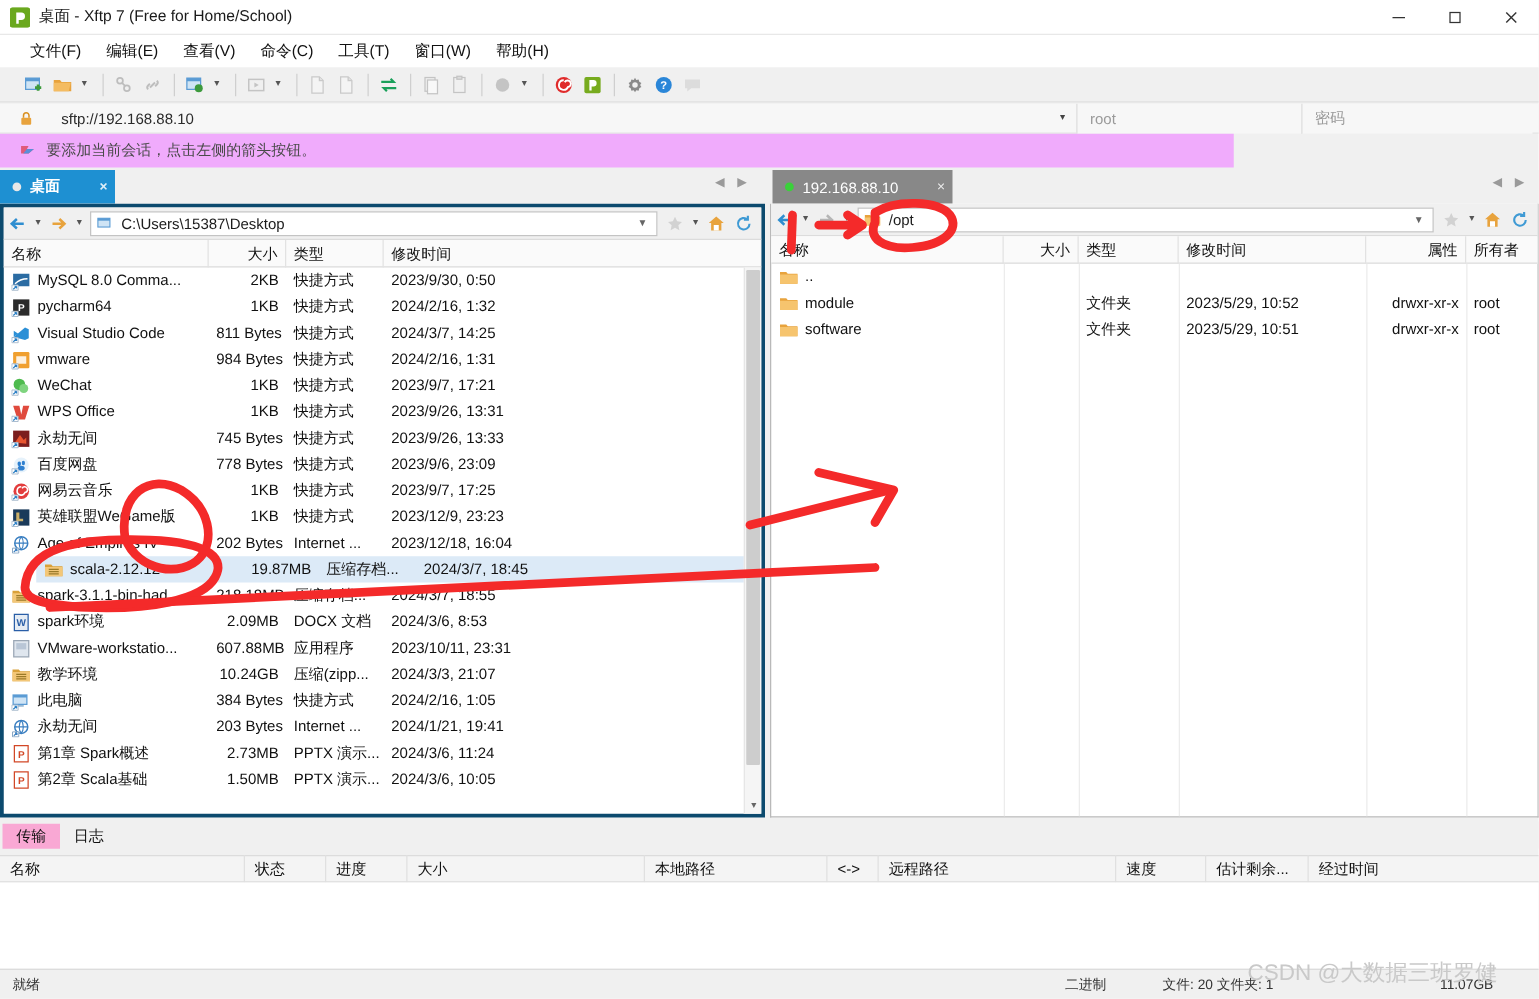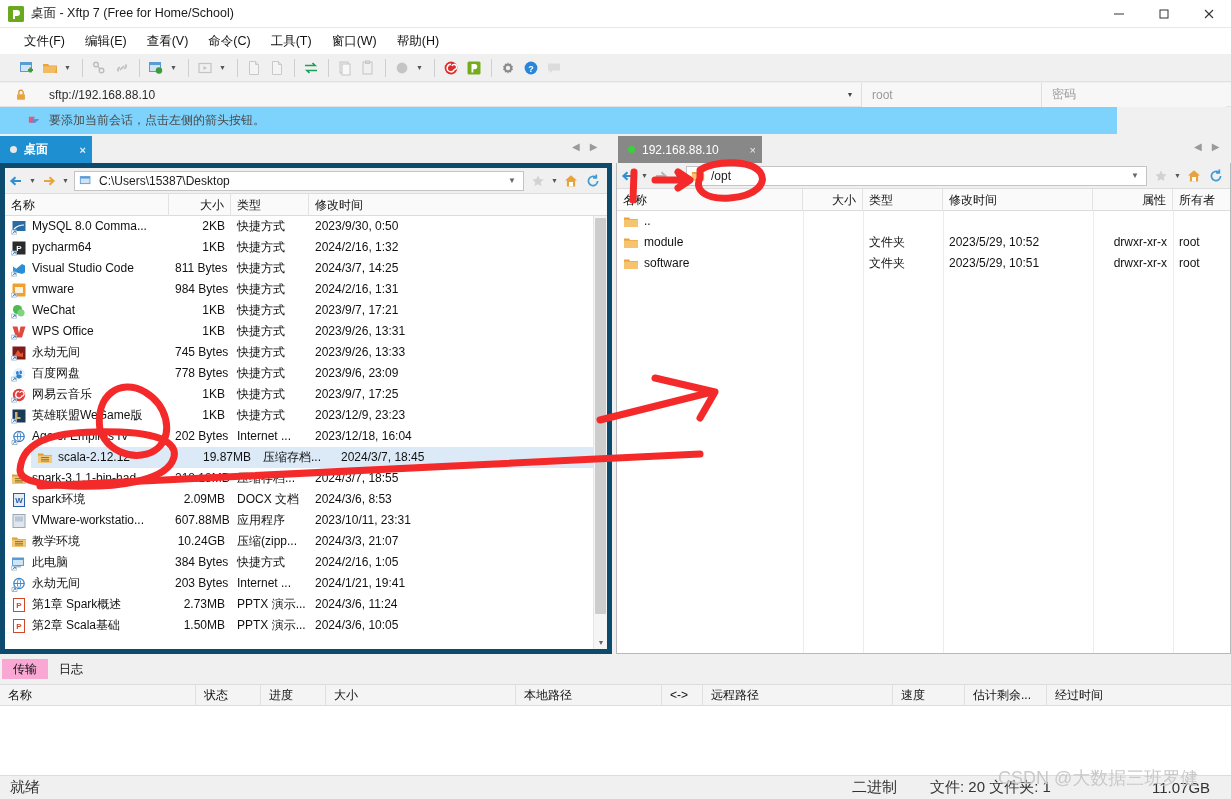--- a/index.html
+++ b/index.html
@@ -68,22 +68,22 @@
   .cred {
     height: 24px; padding-left: 10px; display: flex; align-items: center;
     font-size: 12px; color: #9a9a9a; background: #f7f7f7;
     border-left: 1px solid #dedede;
   }
   .cred.user { width: 180px; }
   .cred.pass { width: 185px; }
 
   
   .hintbar {
-    position: absolute; left: 0; top: 107px; width: 1117px; height: 27px;
-    background: #7dd3fc; display: flex; align-items: center; padding-left: 12px;
+    position: absolute; left: 0; top: 107px; width: 987px; height: 27px;
+    background: #f0abfc; display: flex; align-items: center;
   }
   .hint-flag { width: 14px; height: 12px; margin-left: 15px; margin-right: 8px; }
   .hint-text { font-size: 12px; color: #4a4a4a; }
 
   
   .tabstrip {
     position: absolute; left: 0; top: 136px; width: 1231px; height: 27px;
     background: #f0f0f0;
   }
   .tab {
@@ -97,21 +97,21 @@
   .tab.left-tab .tab-dot { background: #e8e8e8; }
   .tab.right-tab .tab-dot { background: #3ad13a; }
   .tab-label { flex: 1; white-space: nowrap; }
   .tab-close { margin-left: 8px; font-size: 11px; opacity: .85; }
   .tab-navs { position: absolute; top: 5px; display: flex; gap: 10px; color: #9a9a9a; font-size: 10px; }
   .tab-navs.left-navs { left: 572px; }
   .tab-navs.right-navs { left: 1194px; }
 
   
   .pane { position: absolute; background: #ffffff; }
-  .pane.left { left: 0; top: 163px; width: 612px; height: 491px; border: 5px solid #0c4a6e; }
+  .pane.left { left: 0; top: 163px; width: 612px; height: 491px; border: 3px solid #0c4a6e; }
   .pane.right { left: 616px; top: 163px; width: 615px; height: 491px; border: 1px solid #b9b9b9; border-top: none; }
 
   .pathbar {
     height: 26px; background: #f0f0f0; display: flex; align-items: center;
     border-bottom: 1px solid #dcdcdc;
   }
   .nav-btn { width: 22px; height: 22px; display: flex; align-items: center; justify-content: center; }
   .nav-caret { width: 11px; text-align: center; font-size: 7px; color: #555; }
   .path-input {
     flex: 1; height: 20px; background: #fff; border: 1px solid #c4c4c4;
@@ -170,21 +170,21 @@
   .xfer-head .cell { height: 22px; line-height: 22px; border-right: 1px solid #e0e0e0; padding: 0 8px; white-space: nowrap; overflow: hidden; }
   .xh1 { width: 196px; } .xh2 { width: 65px; } .xh3 { width: 65px; } .xh4 { width: 190px; }
   .xh5 { width: 146px; } .xh6 { width: 41px; } .xh7 { width: 190px; } .xh8 { width: 72px; }
   .xh9 { width: 82px; } .xh10 { width: 184px; border-right: none !important; }
   .xfer-body { position: absolute; left: 0; top: 706px; width: 1231px; height: 69px; background: #ffffff; }
 
   
   .statusbar {
     position: absolute; left: 0; bottom: 0; width: 1231px; height: 24px;
     background: #f0f0f0; border-top: 1px solid #dcdcdc;
-    display: flex; align-items: center; font-size: 15px; color: #333;
+    display: flex; align-items: center; font-size: 11px; color: #333;
   }
   .sb-ready { margin-left: 10px; }
   .sb-bin { position: absolute; left: 852px; }
   .sb-count { position: absolute; left: 930px; }
   .sb-size { position: absolute; left: 1152px; }
 
   .watermark {
     position: absolute; left: 998px; top: 766px;
     font-size: 18px; color: #c9c9c9; white-space: nowrap;
     pointer-events: none;

